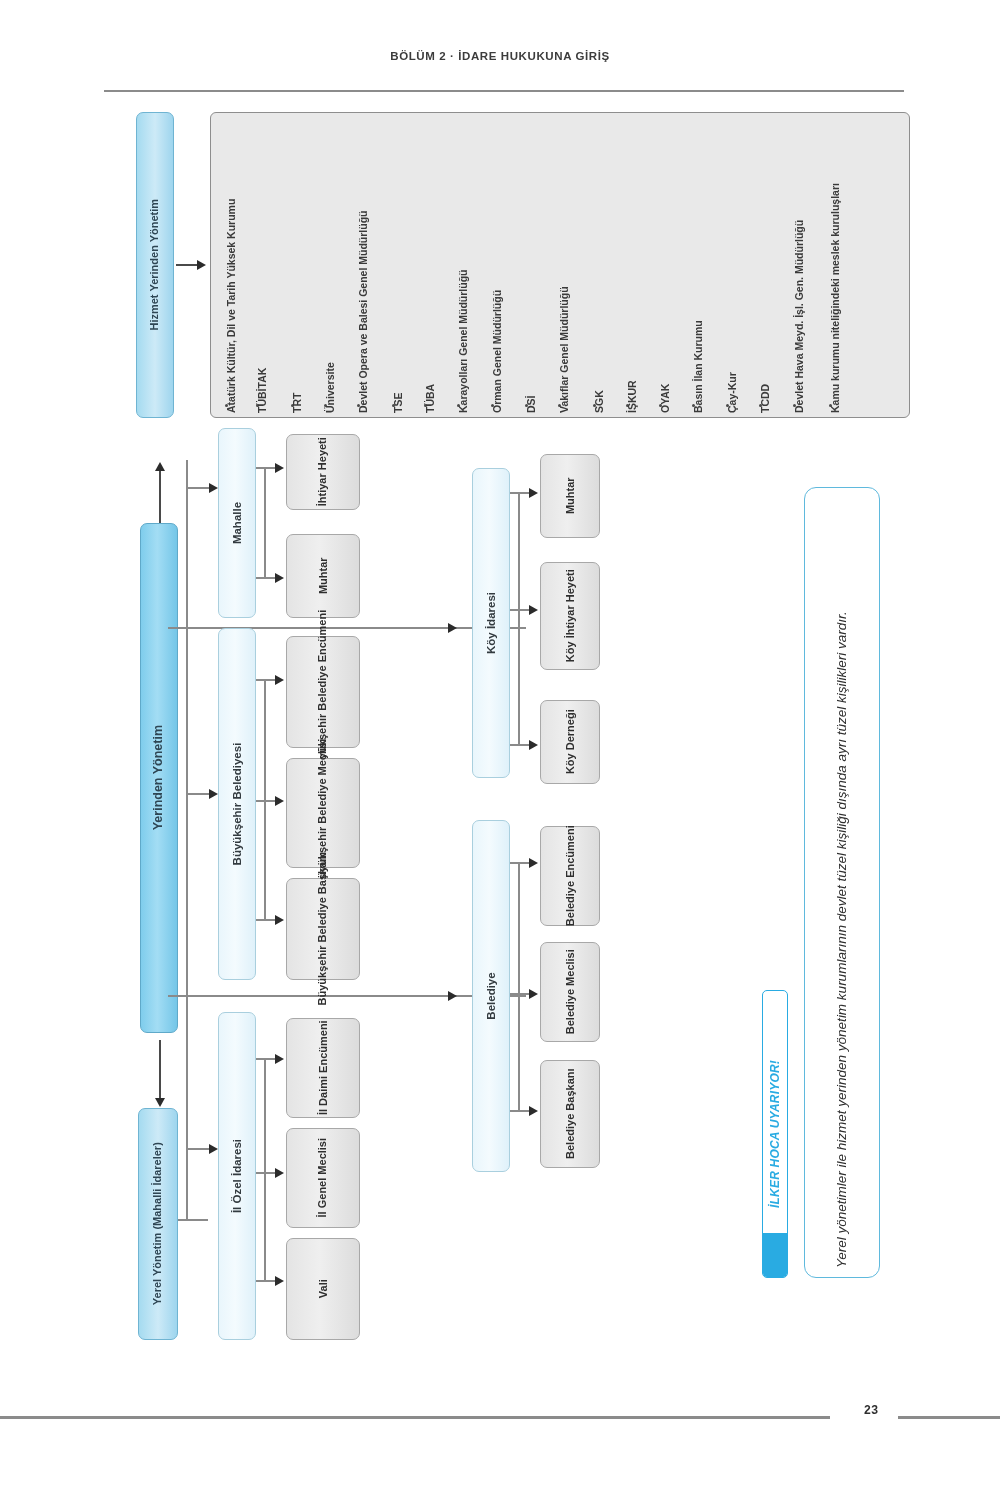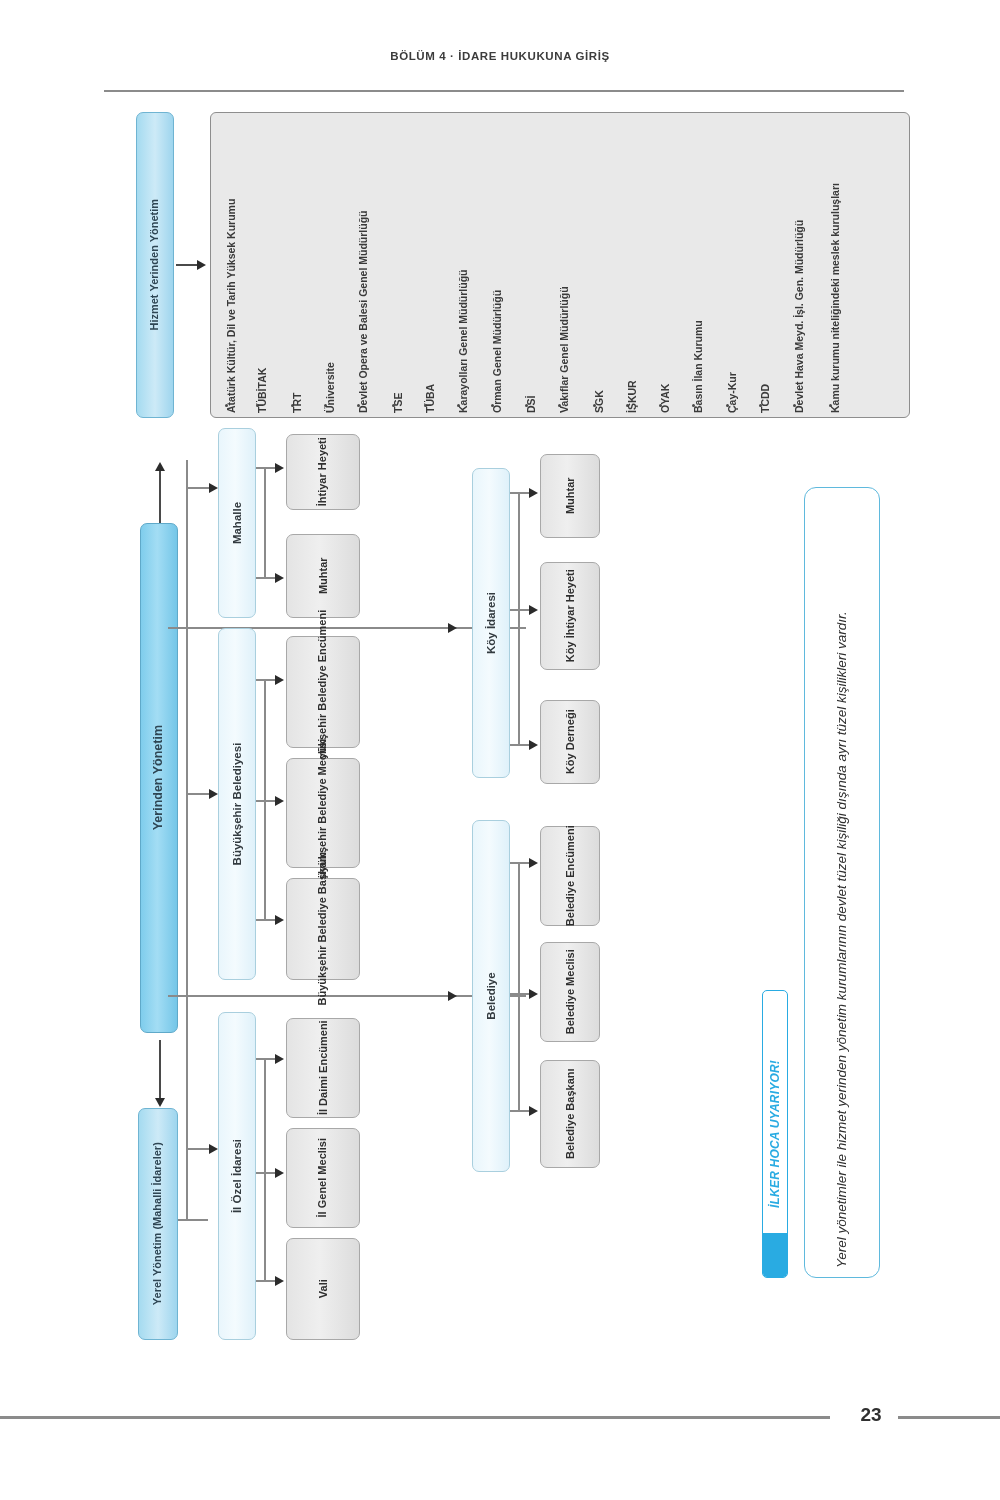--- a/index.html
+++ b/index.html
@@ -28,21 +28,21 @@
     position:absolute;left:0;top:1404px;width:1000px;height:30px;
   }
   #footer-rule-left{
     position:absolute;left:0px;top:12px;width:830px;height:3px;background:#8b8b8b;
   }
   #footer-rule-right{
     position:absolute;left:898px;top:12px;width:102px;height:3px;background:#8b8b8b;
   }
   #page-number{
     position:absolute;left:848px;top:0px;width:46px;
-    text-align:center;font-size:19px;font-weight:bold;color:#303030;
+    text-align:center;font-size:12px;font-weight:bold;color:#303030;font-family:Liberation Mono, monospace;
   }
 
   
   .vbox{
     position:absolute;
     box-sizing:border-box;
     display:flex;align-items:center;justify-content:center;
     border-radius:7px;
   }
   .vbox .vtext{
@@ -160,21 +160,21 @@
     width:770px;
     text-align:left;
     font-size:13.5px;font-style:italic;color:#2f2f2f;
     line-height:1.85;
   }
 </style>
 </head>
 <body>
 
 <div id="page-header">
-  <span class="htxt">BÖLÜM 4 · İDARE HUKUKUNA GİRİŞ</span>
+  <span class="htxt">BÖLÜM 2 · İDARE HUKUKUNA GİRİŞ</span>
 </div>
 <div id="header-rule"></div>
 
 <div class="vbox box-sec" style="left:136px;top:112px;width:38px;height:306px;">
   <span class="vtext">Hizmet Yerinden Yönetim</span>
 </div>
 
 <div class="hline-dk" style="left:176px;top:264px;width:22px;"></div>
 <div class="arrow-r" style="left:197px;top:260px;"></div>
 

